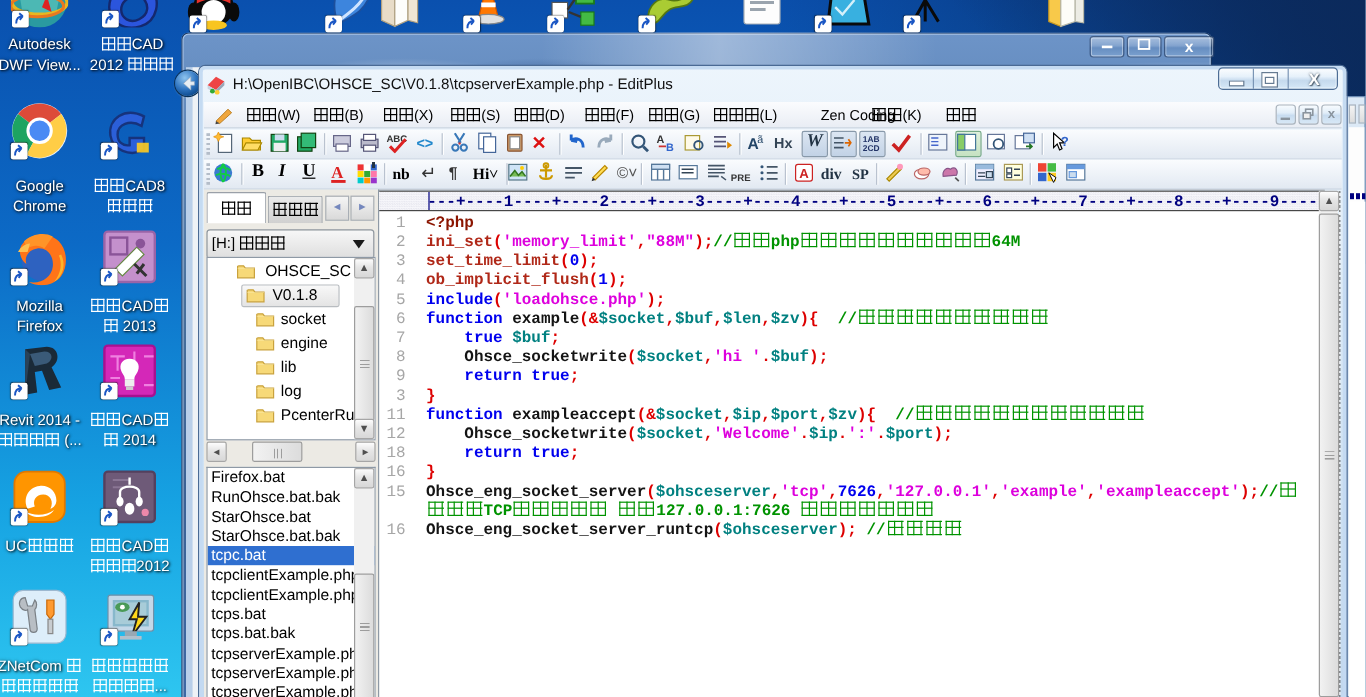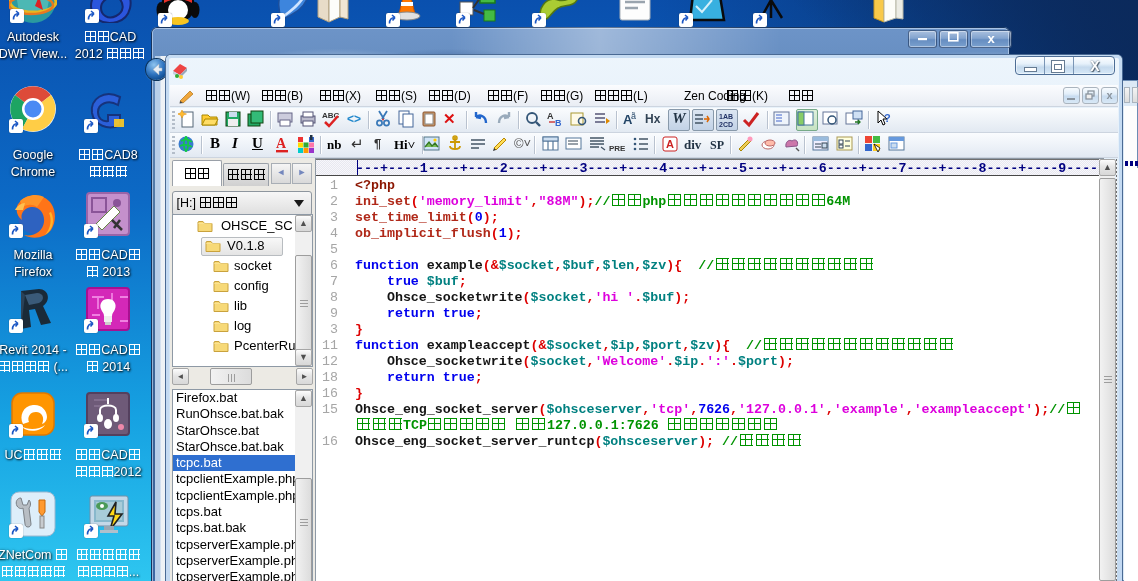--- a/index.html
+++ b/index.html
@@ -370,20 +370,21 @@
  <div style="position:absolute;left:3px;top:88px;width:13px;bottom:0;background:#fff"></div>
 </div>
 <div id="ep">
  <svg id="epicon" style="position:absolute;left:6px;top:7px" width="17" height="17" viewBox="0 0 17 17">
   <polygon points="1,9 8,2 15,6 8,13" fill="#e44"></polygon>
   <polygon points="1,9 8,13 8,16 1,12" fill="#c6d2e0"></polygon>
   <polygon points="8,13 15,6 15,9 8,16" fill="#99a7b8"></polygon>
   <circle cx="5" cy="14" r="2" fill="#3a3"></circle>
       <circle cx="9" cy="15" r="2" fill="#fc3"></circle>
  </svg>
+ <div id="eptitle" style="left:28px">H:\OpenIBC\OHSCE_SC\V0.1.8\tcpserverExample.php - EditPlus</div>
  <div id="epbtns" style="position:absolute;left:849px;top:1px;width:100px;height:19px;border:1px solid #4d6d95;border-radius:4px;background:linear-gradient(rgba(255,255,255,.8),rgba(225,238,250,.55) 40%,rgba(165,195,225,.55) 60%,rgba(205,228,246,.7));box-shadow:0 0 0 1px rgba(255,255,255,.5) inset">
    <div style="position:absolute;left:28px;top:0;bottom:0;width:1px;background:#7a95b5"></div>
    <div style="position:absolute;left:57px;top:0;bottom:0;width:1px;background:#7a95b5"></div>
    <svg style="position:absolute;left:8px;top:10px" width="14" height="6">
         <rect x="0.5" y="0.5" width="12" height="4" fill="#fff" stroke="#667b92"></rect>
       </svg>
    <svg style="position:absolute;left:35px;top:3px" width="15" height="14">
         <rect x="0.5" y="0.5" width="13" height="12" fill="#fff" stroke="#667b92"></rect>
         <rect x="3.5" y="4.5" width="7" height="5" fill="#fff" stroke="#667b92"></rect>
       </svg>
@@ -674,21 +675,21 @@
         <div class="titem" style="left:54px;top:23px">V0.1.8</div>
 <svg class="fold" style="left:40px;top:44px" width="17" height="14" viewBox="0 0 17 14">
 <path d="M1 3 L1 12.5 L15 12.5 L15 4.5 L7.5 4.5 L6 2.5 L2 2.5 Z" fill="#F7D978" stroke="#C9A23D" stroke-width="1"></path>
 <path d="M1 5 L15 5 L15 4.5 L1 4.5 Z" fill="#FCEBA8"></path>
         </svg>
         <div class="titem" style="left:61px;top:43px">socket</div>
 <svg class="fold" style="left:40px;top:64px" width="17" height="14" viewBox="0 0 17 14">
 <path d="M1 3 L1 12.5 L15 12.5 L15 4.5 L7.5 4.5 L6 2.5 L2 2.5 Z" fill="#F7D978" stroke="#C9A23D" stroke-width="1"></path>
 <path d="M1 5 L15 5 L15 4.5 L1 4.5 Z" fill="#FCEBA8"></path>
         </svg>
-        <div class="titem" style="left:61px;top:63px">config</div>
+        <div class="titem" style="left:61px;top:63px">engine</div>
 <svg class="fold" style="left:40px;top:84px" width="17" height="14" viewBox="0 0 17 14">
 <path d="M1 3 L1 12.5 L15 12.5 L15 4.5 L7.5 4.5 L6 2.5 L2 2.5 Z" fill="#F7D978" stroke="#C9A23D" stroke-width="1"></path>
 <path d="M1 5 L15 5 L15 4.5 L1 4.5 Z" fill="#FCEBA8"></path>
         </svg>
         <div class="titem" style="left:61px;top:83px">lib</div>
 <svg class="fold" style="left:40px;top:104px" width="17" height="14" viewBox="0 0 17 14">
 <path d="M1 3 L1 12.5 L15 12.5 L15 4.5 L7.5 4.5 L6 2.5 L2 2.5 Z" fill="#F7D978" stroke="#C9A23D" stroke-width="1"></path>
 <path d="M1 5 L15 5 L15 4.5 L1 4.5 Z" fill="#FCEBA8"></path>
         </svg>
         <div class="titem" style="left:61px;top:103px">log</div>
@@ -736,21 +737,21 @@
  <div id="codearea">
    <div id="ruler">
         <div id="rulertext">---+----1----+----2----+----3----+----4----+----5----+----6----+----7----+----8----+----9-----</div>
         <div id="rmark"></div>
       </div>
  </div>
  <div class="crow" style="left:149px;top:123px;width:955px"><span class="ln">1</span><span class="ct"><span style="color:#8b1500">&lt;?php</span></span></div>
  <div class="crow" style="left:149px;top:139px;width:955px"><span class="ln">2</span><span class="ct"><span style="color:#b02818">ini_set</span><span style="color:#dd0000">(</span><span style="color:#dd00dd">'memory_limit'</span><span style="color:#dd0000">,</span><span style="color:#dd00dd">"88M"</span><span style="color:#dd0000">);</span><span style="color:#009300">//</span><span style="color:#009300"><i class="c"></i><i class="c"></i>php<i class="c"></i><i class="c"></i><i class="c"></i><i class="c"></i><i class="c"></i><i class="c"></i><i class="c"></i><i class="c"></i><i class="c"></i><i class="c"></i></span><span style="color:#009300">64M</span></span></div>
  <div class="crow" style="left:149px;top:155px;width:955px"><span class="ln">3</span><span class="ct"><span style="color:#b02818">set_time_limit</span><span style="color:#dd0000">(</span><span style="color:#0000ee">0</span><span style="color:#dd0000">);</span></span></div>
  <div class="crow" style="left:149px;top:171px;width:955px"><span class="ln">4</span><span class="ct"><span style="color:#b02818">ob_implicit_flush</span><span style="color:#dd0000">(</span><span style="color:#0000ee">1</span><span style="color:#dd0000">);</span></span></div>
- <div class="crow" style="left:149px;top:187px;width:955px"><span class="ln">5</span></div>
+ <div class="crow" style="left:149px;top:187px;width:955px"><span class="ln">5</span><span class="ct"><span style="color:#0000ee">include</span><span style="color:#dd0000">(</span><span style="color:#dd00dd">'loadohsce.php'</span><span style="color:#dd0000">);</span></span></div>
  <div class="crow" style="left:149px;top:203px;width:955px"><span class="ln">6</span><span class="ct"><span style="color:#0000ee">function</span><span style="color:#141414"> example</span><span style="color:#dd0000">(&amp;</span><span style="color:#008080">$socket</span><span style="color:#dd0000">,</span><span style="color:#008080">$buf</span><span style="color:#dd0000">,</span><span style="color:#008080">$len</span><span style="color:#dd0000">,</span><span style="color:#008080">$zv</span><span style="color:#dd0000">){</span><span style="color:#009300">  //</span><span style="color:#009300"><i class="c"></i><i class="c"></i><i class="c"></i><i class="c"></i><i class="c"></i><i class="c"></i><i class="c"></i><i class="c"></i><i class="c"></i><i class="c"></i></span></span></div>
  <div class="crow" style="left:149px;top:219px;width:955px"><span class="ln">7</span><span class="ct"><span style="color:#0000ee">    true </span><span style="color:#008080">$buf</span><span style="color:#dd0000">;</span></span></div>
  <div class="crow" style="left:149px;top:235px;width:955px"><span class="ln">8</span><span class="ct"><span style="color:#141414">    </span><span style="color:#141414">Ohsce_socketwrite</span><span style="color:#dd0000">(</span><span style="color:#008080">$socket</span><span style="color:#dd0000">,</span><span style="color:#dd00dd">'hi '</span><span style="color:#dd0000">.</span><span style="color:#008080">$buf</span><span style="color:#dd0000">);</span></span></div>
  <div class="crow" style="left:149px;top:251px;width:955px"><span class="ln">9</span><span class="ct"><span style="color:#0000ee">    return true</span><span style="color:#dd0000">;</span></span></div>
  <div class="crow" style="left:149px;top:267px;width:955px"><span class="ln">3</span><span class="ct"><span style="color:#dd0000">}</span></span></div>
  <div class="crow" style="left:149px;top:283px;width:955px"><span class="ln">11</span><span class="ct"><span style="color:#0000ee">function</span><span style="color:#141414"> exampleaccept</span><span style="color:#dd0000">(&amp;</span><span style="color:#008080">$socket</span><span style="color:#dd0000">,</span><span style="color:#008080">$ip</span><span style="color:#dd0000">,</span><span style="color:#008080">$port</span><span style="color:#dd0000">,</span><span style="color:#008080">$zv</span><span style="color:#dd0000">){</span><span style="color:#009300">  //</span><span style="color:#009300"><i class="c"></i><i class="c"></i><i class="c"></i><i class="c"></i><i class="c"></i><i class="c"></i><i class="c"></i><i class="c"></i><i class="c"></i><i class="c"></i><i class="c"></i><i class="c"></i></span></span></div>
  <div class="crow" style="left:149px;top:299px;width:955px"><span class="ln">12</span><span class="ct"><span style="color:#141414">    </span><span style="color:#141414">Ohsce_socketwrite</span><span style="color:#dd0000">(</span><span style="color:#008080">$socket</span><span style="color:#dd0000">,</span><span style="color:#dd00dd">'Welcome'</span><span style="color:#dd0000">.</span><span style="color:#008080">$ip</span><span style="color:#dd0000">.</span><span style="color:#dd00dd">':'</span><span style="color:#dd0000">.</span><span style="color:#008080">$port</span><span style="color:#dd0000">);</span></span></div>
  <div class="crow" style="left:149px;top:315px;width:955px"><span class="ln">18</span><span class="ct"><span style="color:#0000ee">    return true</span><span style="color:#dd0000">;</span></span></div>
  <div class="crow" style="left:149px;top:331px;width:955px"><span class="ln">16</span><span class="ct"><span style="color:#dd0000">}</span></span></div>
  <div class="crow" style="left:149px;top:347px;width:955px"><span class="ln">15</span><span class="ct"><span style="color:#141414">Ohsce_eng_socket_server</span><span style="color:#dd0000">(</span><span style="color:#008080">$ohsceserver</span><span style="color:#dd0000">,</span><span style="color:#dd00dd">'tcp'</span><span style="color:#dd0000">,</span><span style="color:#0000ee">7626</span><span style="color:#dd0000">,</span><span style="color:#dd00dd">'127.0.0.1'</span><span style="color:#dd0000">,</span><span style="color:#dd00dd">'example'</span><span style="color:#dd0000">,</span><span style="color:#dd00dd">'exampleaccept'</span><span style="color:#dd0000">);</span><span style="color:#009300">//</span><span style="color:#009300"><i class="c"></i></span></span></div>

